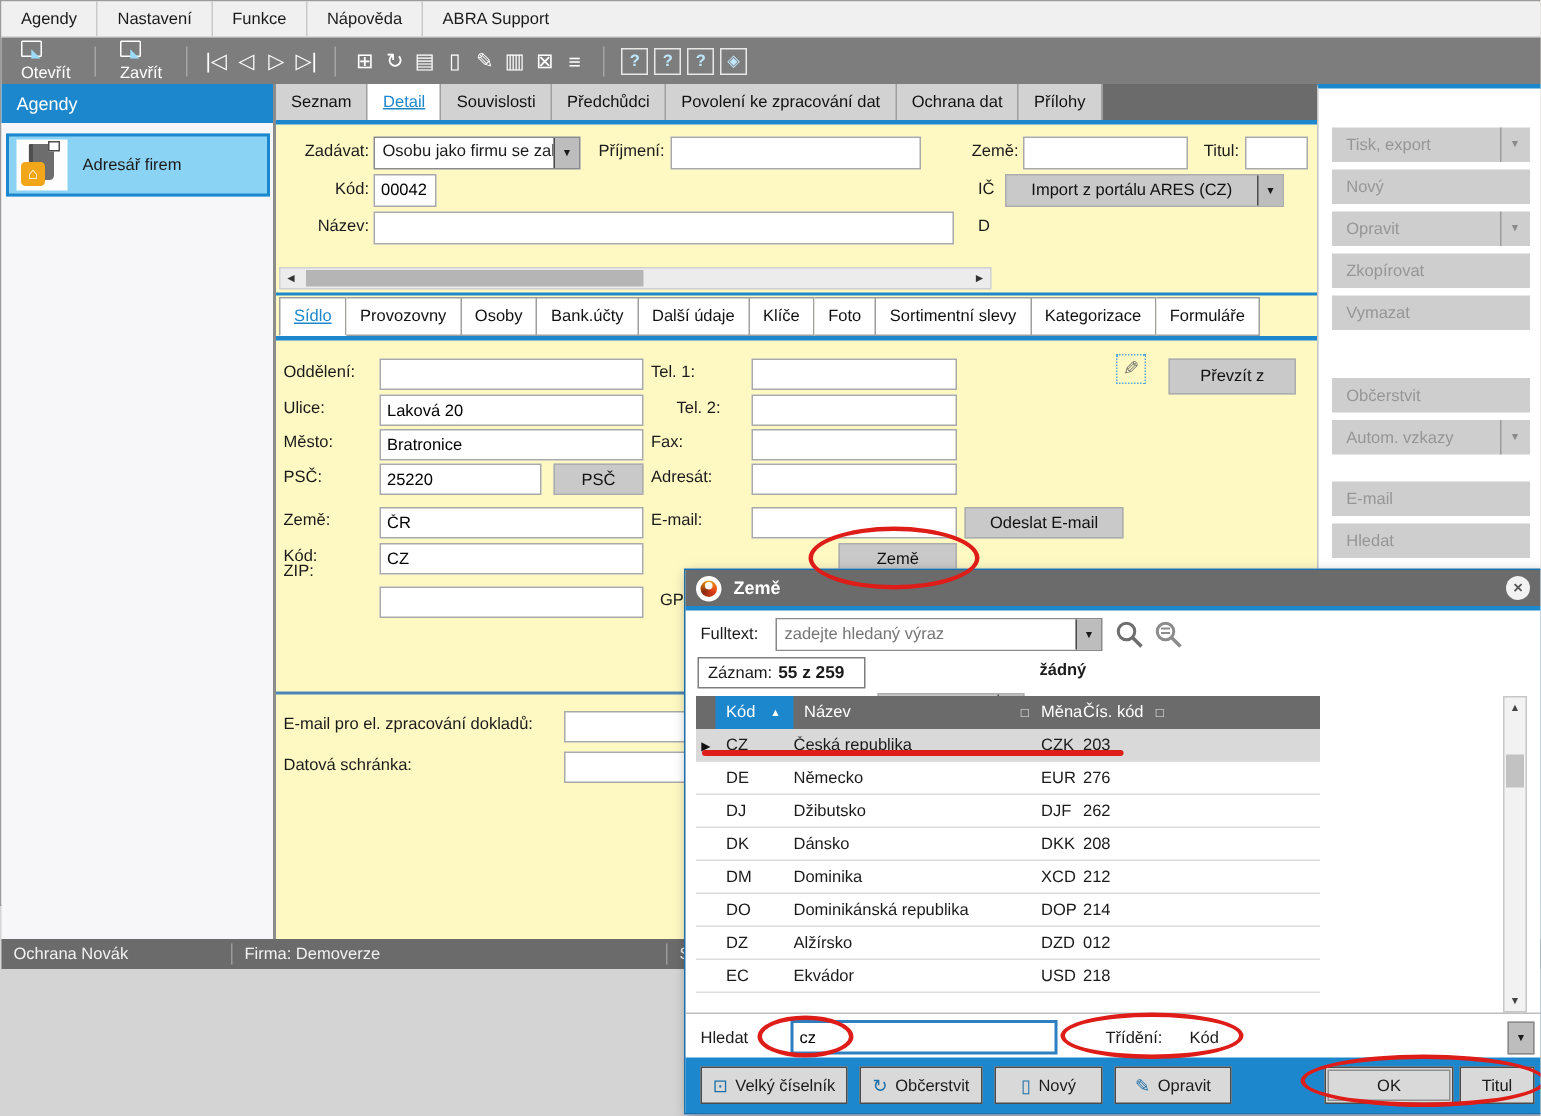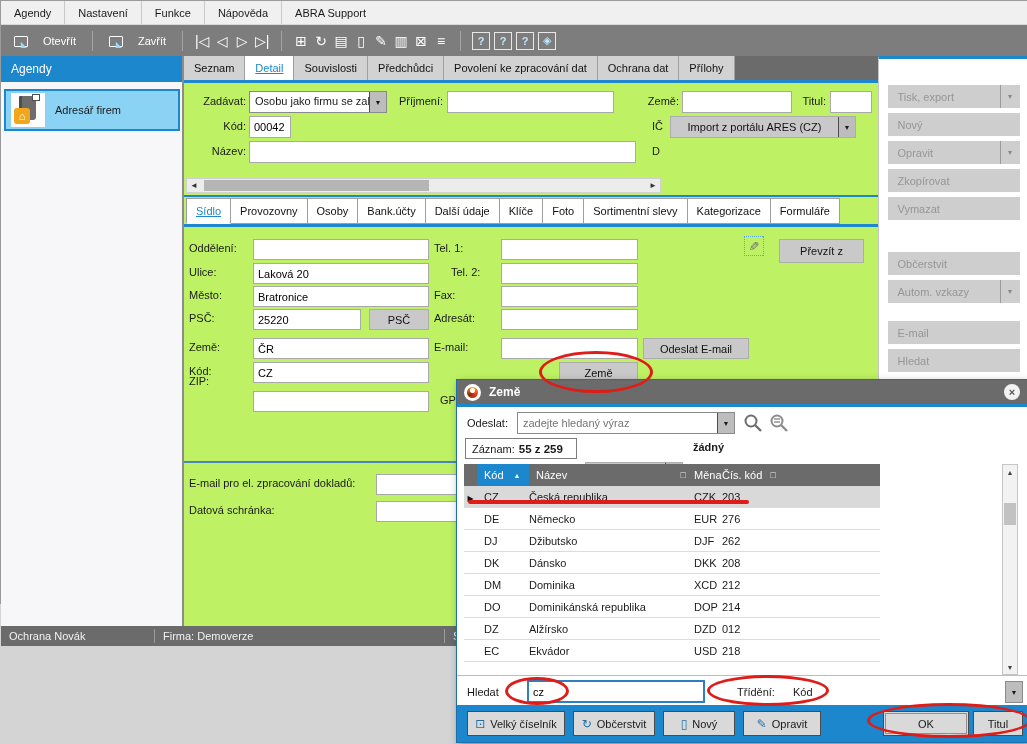--- a/index.html
+++ b/index.html
@@ -7,38 +7,38 @@
   body { font-family:"Liberation Sans","DejaVu Sans",sans-serif; font-size:11px; color:#1a1a1a; background:#d4d4d4; }
   #app { position:relative; width:1027px; height:604px; background:#fff; border:1px solid #9a9a9a; }
 
   
   #menubar { position:absolute; left:0; top:0; width:1027px; height:24px; background:#f0f0f0; border-bottom:1px solid #d8d8d8; display:flex; align-items:stretch; }
   .menu-item { padding:0 13px; display:flex; align-items:center; cursor:default; }
   .menu-item:not(:last-of-type) { border-right:1px solid #c9c9c9; }
 
   
   #toolbar { position:absolute; left:0; top:24px; width:1027px; height:31px; background:#7d7d7d; display:flex; align-items:center; gap:4px; padding:0 6px; color:#fff; }
-  .tb-btn { display:flex; align-items:flex-end; gap:15px; padding:3px 7px; color:#fff; }
+  .tb-btn { display:flex; align-items:flex-start; gap:5px; padding:3px 7px; color:#fff;flex-direction:column; }
   .folder-ic { width:14px; height:11px; border:1px solid #fff; border-radius:1px; position:relative; display:inline-block; }
   .folder-ic::before { content:"◣"; position:absolute; right:0px; bottom:-3px; font-size:8px; color:#9adcf8; }
   .tb-sep { width:1px; height:20px; background:#a5a5a5; margin:0 5px; }
   .tbi { display:inline-flex; align-items:center; justify-content:center; min-width:20px; height:22px; font-size:14px; color:#fff; padding:0 2px; }
   .tbi.boxed { border:1px solid #e8e8e8; width:18px; height:18px; min-width:18px; font-size:11px; font-weight:bold; color:#bfe6fa; margin:0 2px; }
 
   
   #sidebar { position:absolute; left:0; top:55px; width:183px; height:570px; background:#f7f7fa; border-right:2px solid #8c8c8c; }
   .sb-header { height:26px; background:#1c87cc; color:#fff; font-size:12px; display:flex; align-items:center; padding-left:10px; }
   .sb-item { position:absolute; left:3px; top:33px; width:176px; height:42px; background:#8bd3f5; border:2px solid #1c87cc; display:flex; align-items:center; gap:10px; padding-left:5px; }
   .sb-ic { width:34px; height:34px; background:#fdfdfd; position:relative; flex:0 0 auto; }
   .sb-book { position:absolute; left:8px; top:3px; width:17px; height:24px; background:#6d6d6d; border-radius:1px 3px 3px 1px; border-left:3px solid #4e4e4e; }
   .sb-book::after { content:""; position:absolute; right:-4px; top:-2px; width:6px; height:5px; background:#fff; border:1px solid #4e4e4e; }
   .sb-house { position:absolute; left:3px; top:15px; width:16px; height:16px; background:#f2a71b; border-radius:3px; color:#fff; font-size:11px; display:flex; align-items:center; justify-content:center; }
 
   
-  #content { position:absolute; left:183px; top:55px; width:694px; height:570px; background:#bef264; }
+  #content { position:absolute; left:183px; top:55px; width:694px; height:570px; background:#fef9c3; }
   #main-tabstrip { position:absolute; left:0; top:0; width:694px; height:24px; background:#6b6b6b; display:flex; }
   .mtab { background:#d2d2d2; color:#111; padding:0 10px; display:flex; align-items:center; border-right:1px solid #9f9f9f; cursor:default; }
   .mtab.active { background:#fff; color:#1c87cc; }
   .mtab.active span { text-decoration:underline; }
   #main-tab-underline { position:absolute; left:0; top:24px; width:694px; height:3px; background:#1c87cc; }
 
   .lbl { position:absolute; white-space:nowrap; }
   .lbl.r { text-align:right; }
   .inp { position:absolute; border:1px solid #a9a9a9; background:#fff; font-family:inherit; font-size:11px; padding:2px 4px; }
   .inp::placeholder { color:#8b8b8b; }
@@ -426,21 +426,21 @@
     <div class="dlg-title">
       <span class="dlg-logo">
           <span class="swirl"></span>
         </span>
       <span class="t">Země</span>
       <span class="dlg-close">×</span>
     </div>
     <div class="dlg-blueline"></div>
     <div class="dlg-body">
 
-      <div class="lbl" style="left:10px;top:10px;">Odeslat:</div>
+      <div class="lbl" style="left:10px;top:10px;">Fulltext:</div>
       <div class="combo" style="left:60px;top:5px;width:218px;height:22px;">
         <input style="border: none; outline: none; flex: 1 1 0%; font: inherit; padding: 0px 5px; min-width: 0px;" placeholder="zadejte hledaný výraz">
         <span class="carr"></span>
       </div>
       <svg class="mag-ic" style="left:286px;top:6px;" viewBox="0 0 20 20">
         <circle cx="8" cy="8" r="5.5" fill="none" stroke="#6e6e6e" stroke-width="2"></circle>
           <line x1="12" y1="12" x2="18" y2="18" stroke="#6e6e6e" stroke-width="2.4"></line>
       </svg>
       <svg class="mag-ic" style="left:312px;top:6px;" viewBox="0 0 20 20">
         <circle cx="8" cy="8" r="5.5" fill="none" stroke="#8c8c8c" stroke-width="2"></circle>

